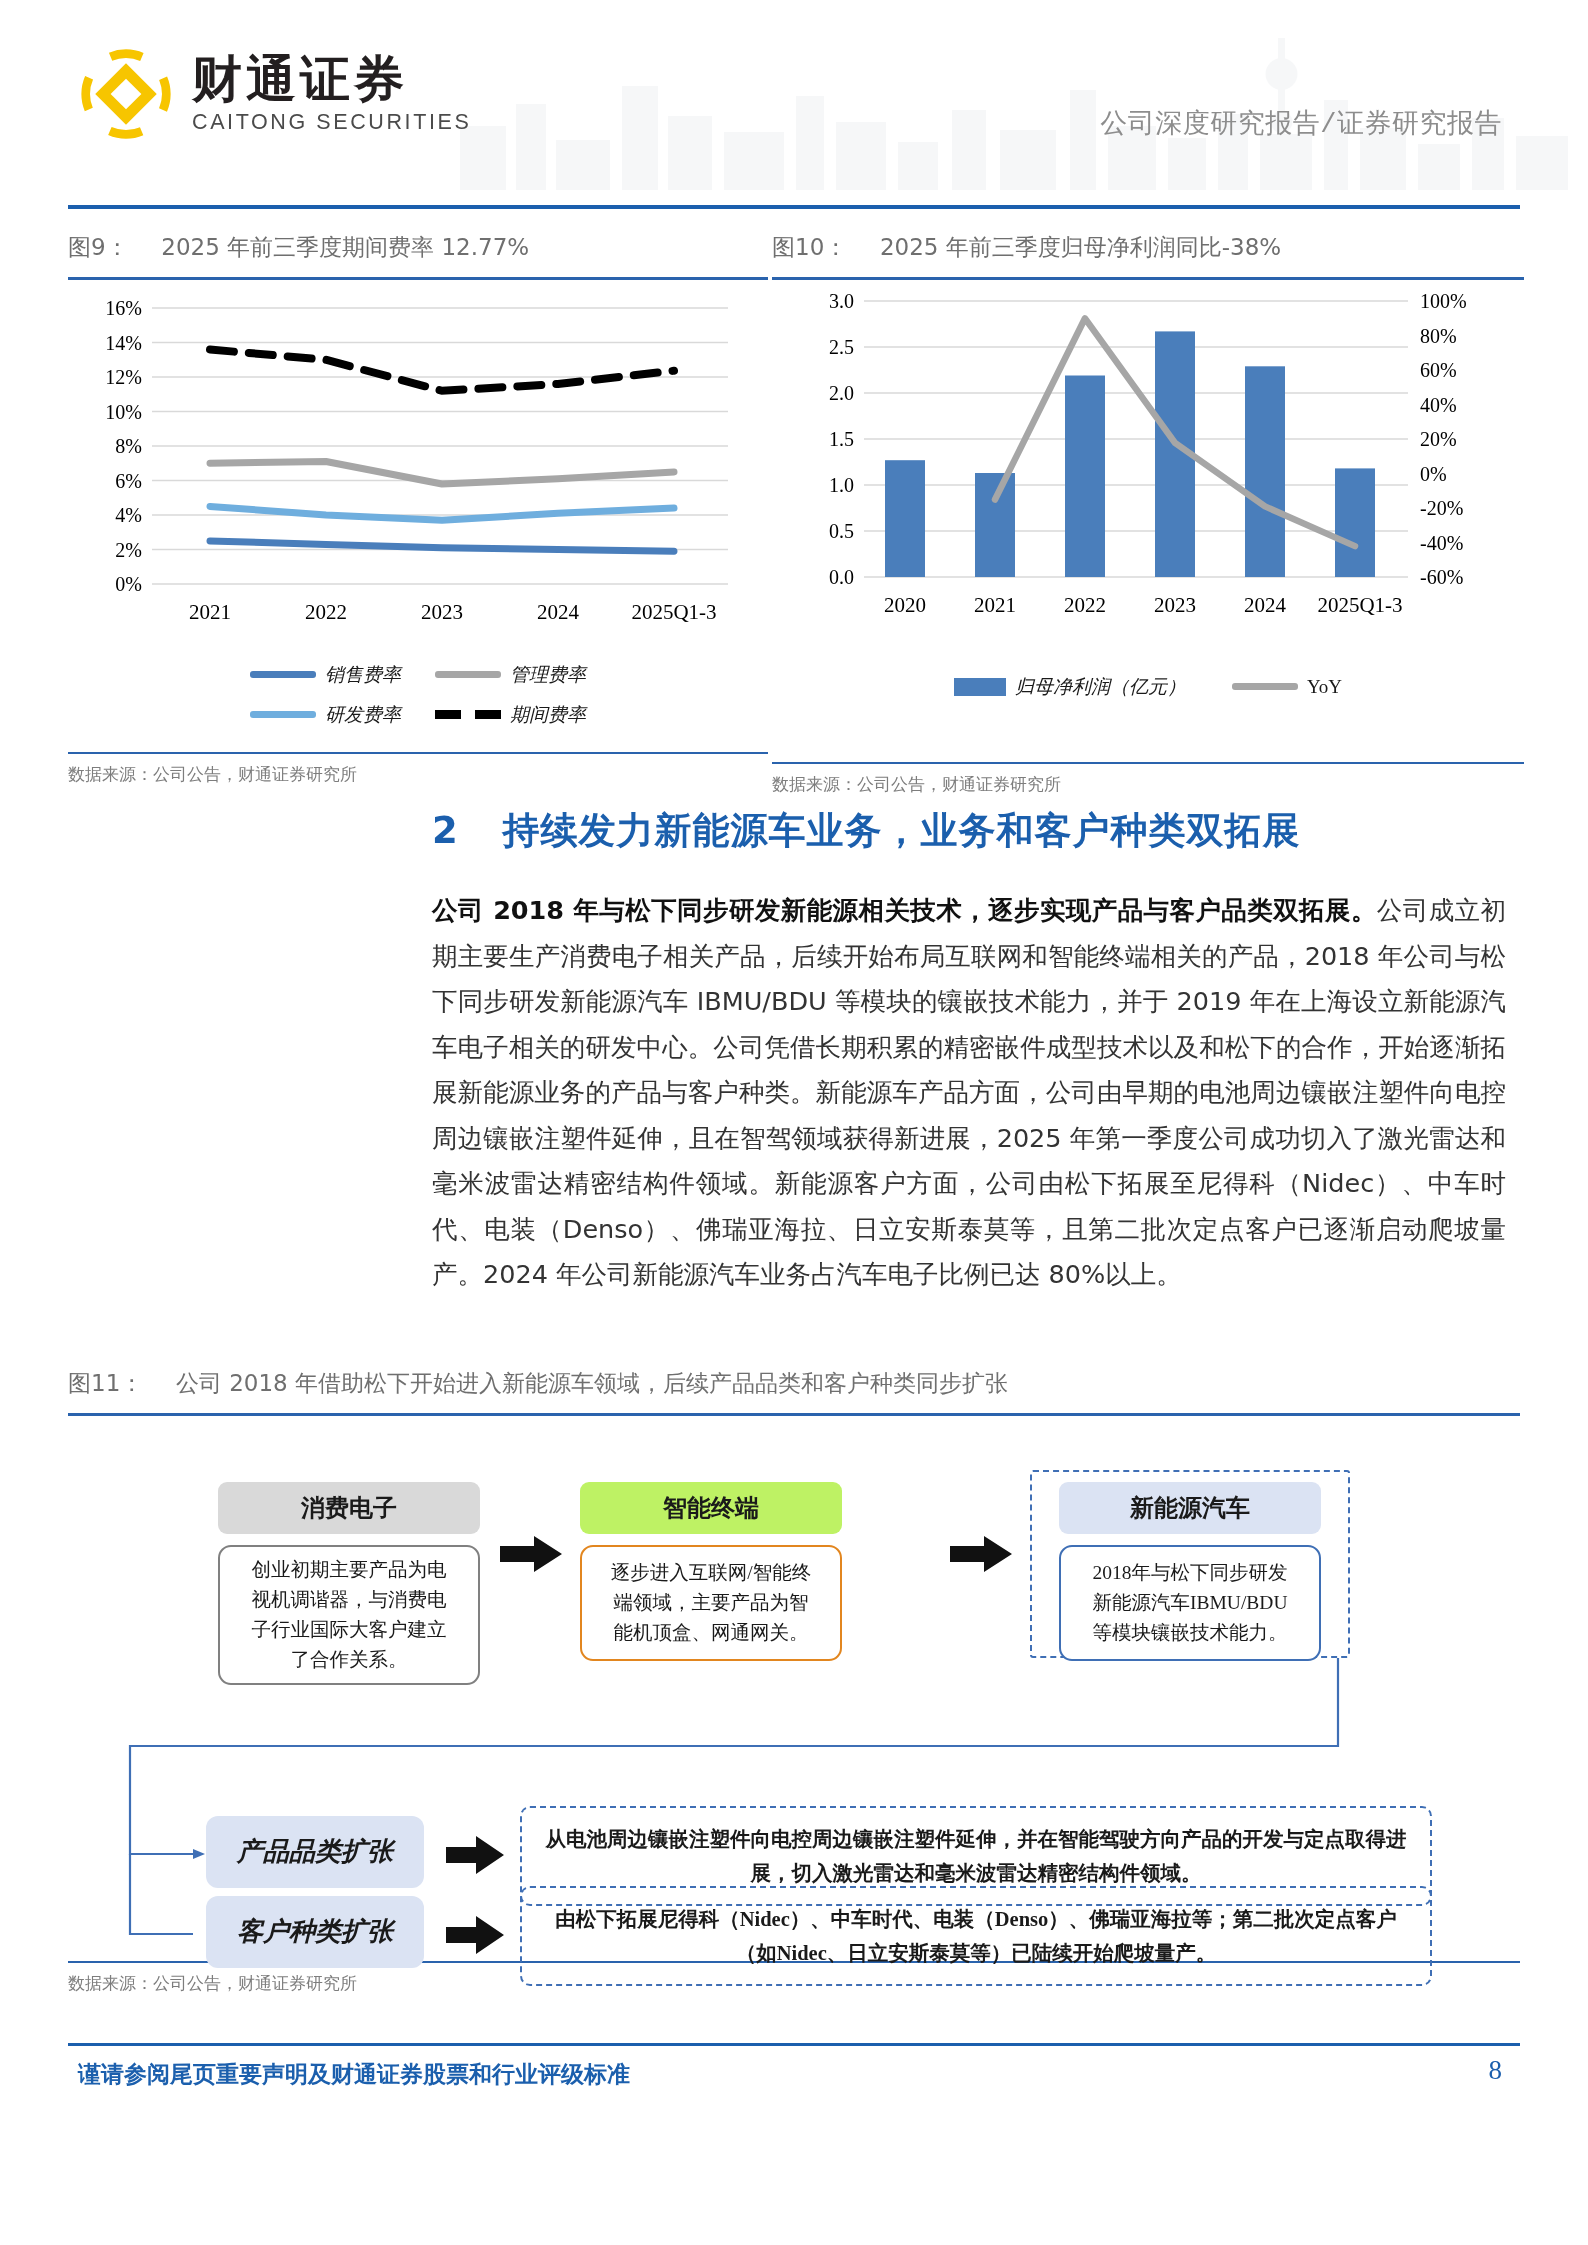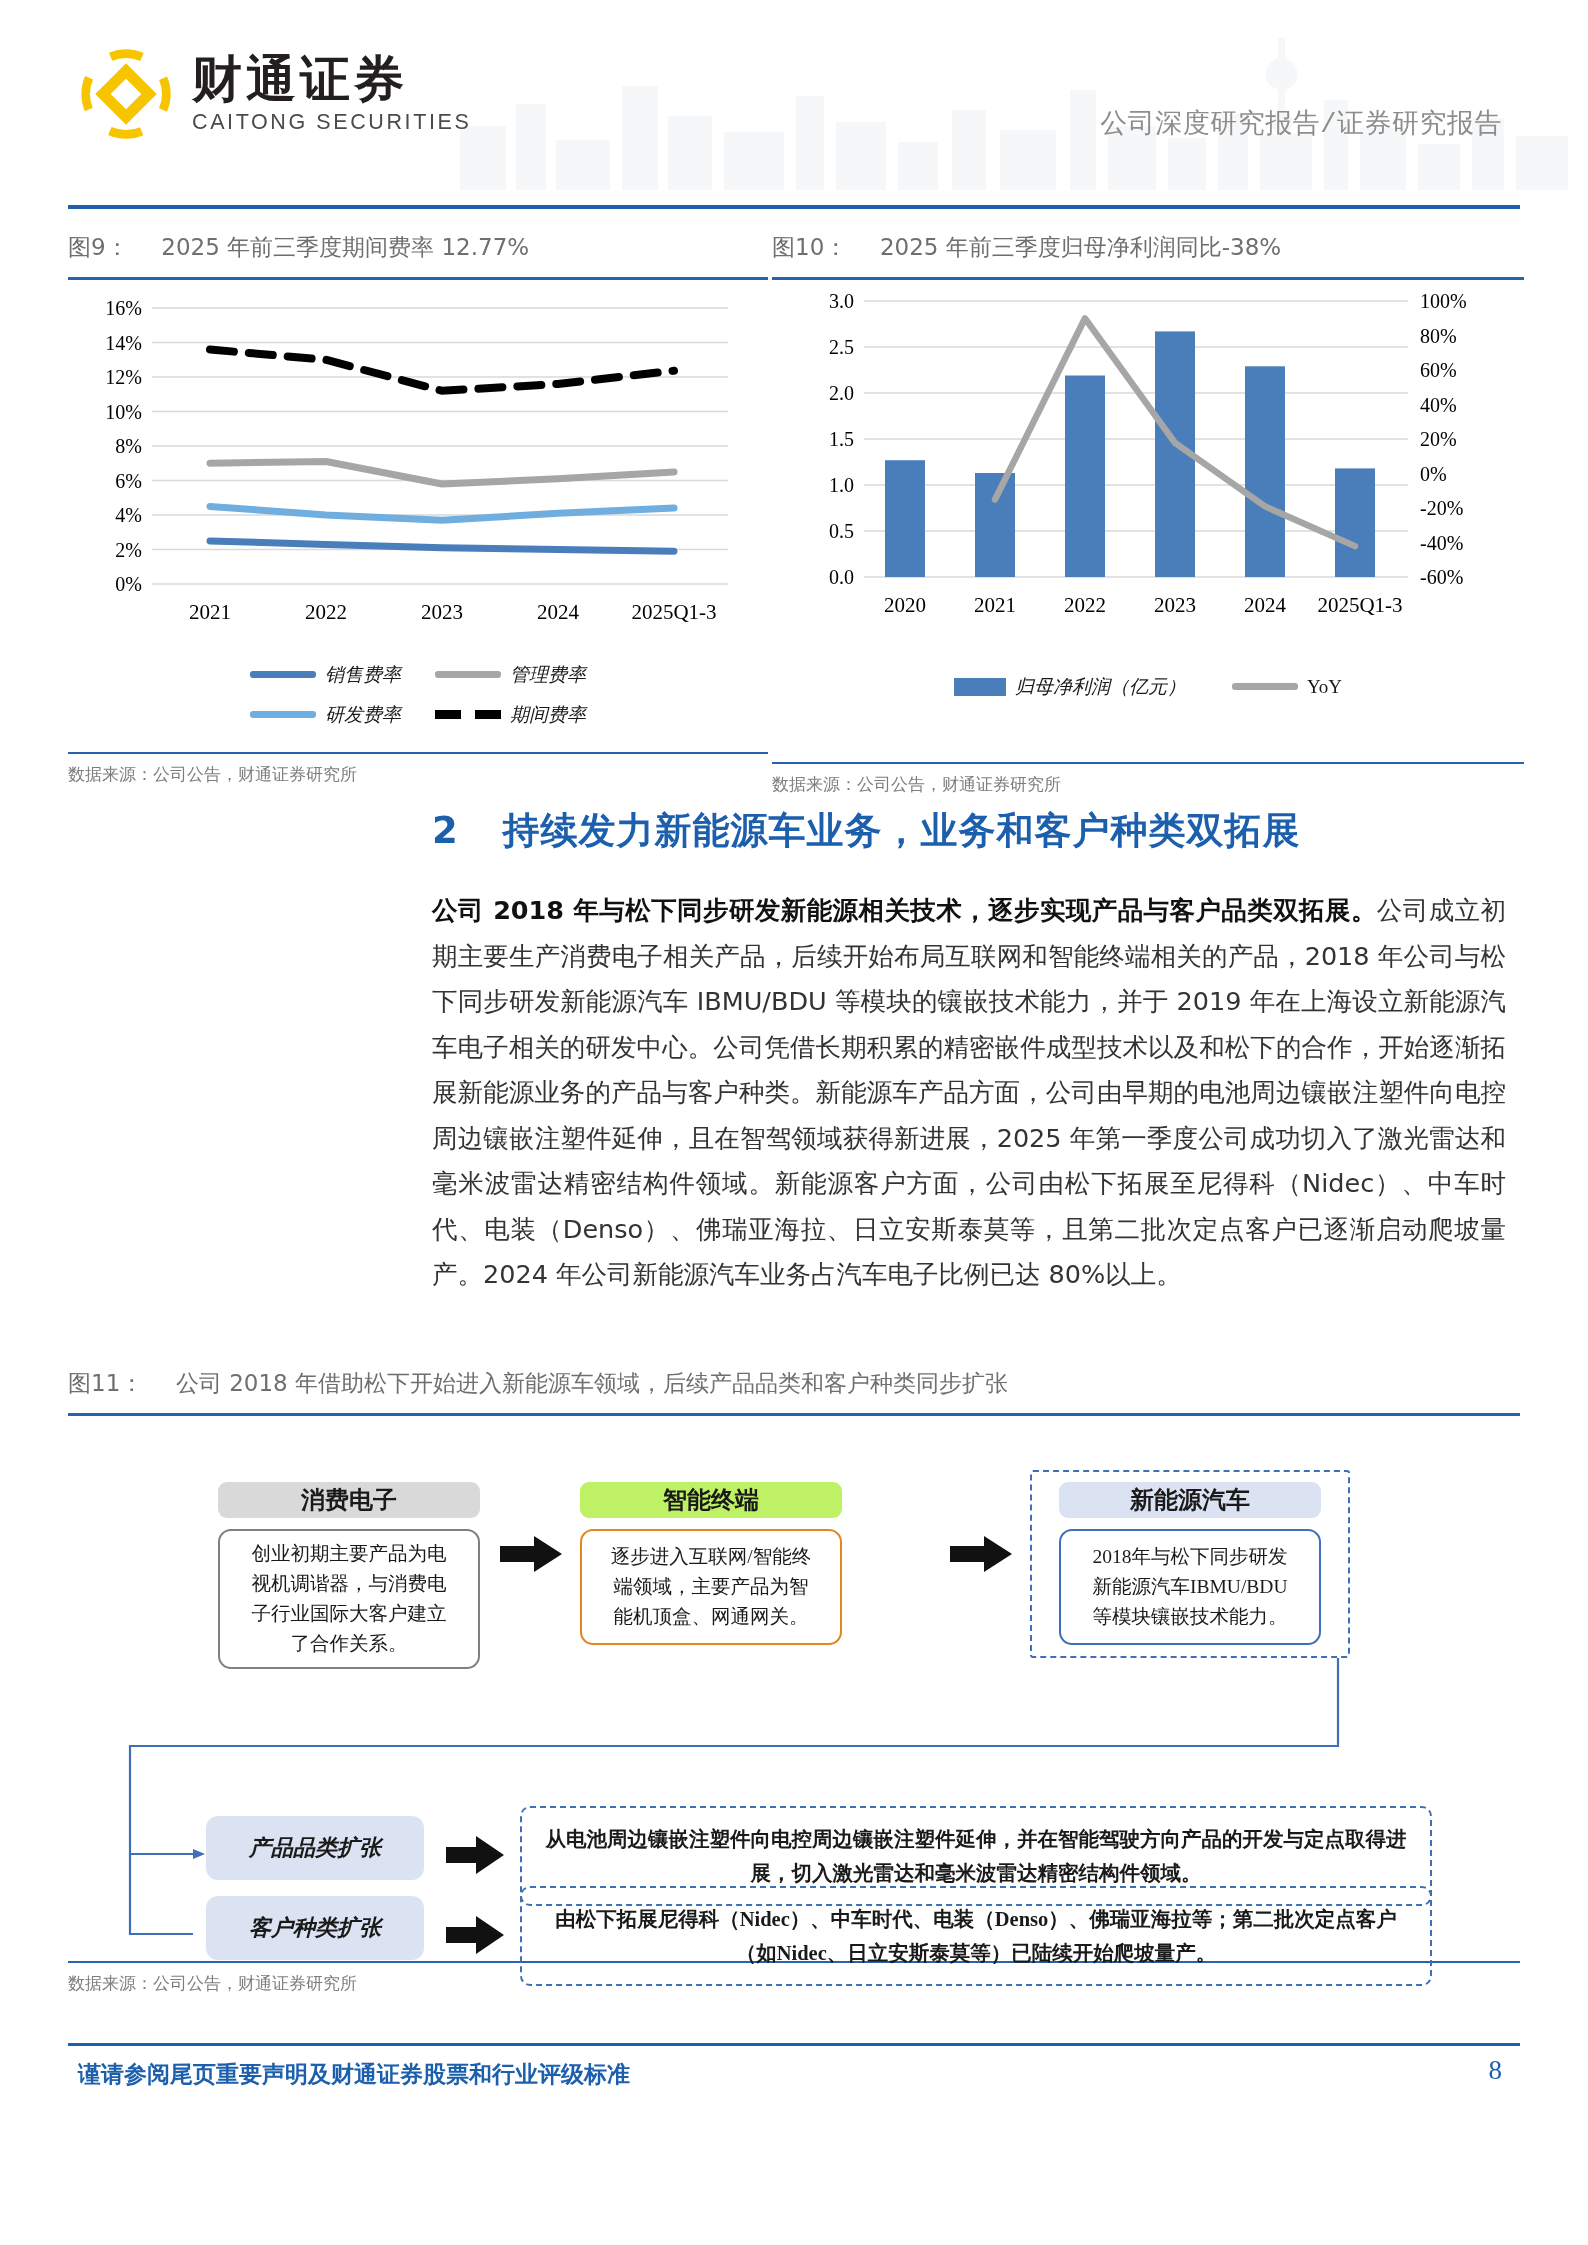--- a/index.html
+++ b/index.html
@@ -51,32 +51,32 @@
   .body-text { position:absolute; left:432px; top:888px; width:1074px;
                font-family:"DejaVu Sans","Liberation Sans",sans-serif; font-size:25.5px; color:#333; line-height:45.5px;
                text-align:justify; }
   .body-text b { font-weight:bold; color:#111; }
 
   
   #fig11 { position:absolute; left:68px; top:1368px; width:1452px; }
   .diagram { position:relative; width:1452px; height:545px; }
 
   .stage { position:absolute; width:262px; }
-  .stage-head { height:36px; border-radius:9px; display:flex; align-items:center; justify-content:center;
+  .stage-head { height:52px; border-radius:9px; display:flex; align-items:center; justify-content:center;
                 font-family:"Liberation Serif","DejaVu Serif",serif; font-size:24px; font-weight:bold; color:#1a1a1a; }
   .stage-body { margin-top:11px; border-radius:13px; min-height:116px; display:flex; align-items:center; justify-content:center;
                 padding:8px 22px; font-family:"Liberation Serif","DejaVu Serif",serif; font-size:19.5px; line-height:30px;
                 color:#1a1a1a; text-align:center; background:#fff; }
   .dashbox { position:absolute; border:2.5px dashed #3f6fb5; border-radius:3px; }
 
   .arrow { position:absolute; width:62px; height:40px; }
 
-  .tag-box { position:absolute; width:218px; height:64px; background:#dbe3f3; border-radius:12px;
+  .tag-box { position:absolute; width:218px; height:72px; background:#dbe3f3; border-radius:12px;
              display:flex; align-items:center; justify-content:center;
-             font-family:Liberation Serif, serif; font-size:22px; font-weight:bold; color:#1a1a1a; font-style:italic;}
+             font-family:Liberation Serif, serif; font-size:26px; font-weight:bold; color:#1a1a1a; font-style:italic;}
   .desc-box { position:absolute; border:2.5px dashed #3f6fb5; border-radius:10px; padding:14px 18px;
               font-family:Liberation Serif, serif; font-size:20.5px; line-height:34px; color:#1a1a1a;
               text-align:center; font-weight:bold; }
 
   
   .footer-rule { position:absolute; left:68px; top:2043px; width:1452px; height:3px; background:#1b5fad; }
   .footer-left { position:absolute; left:78px; top:2059px; font-family:"DejaVu Sans","Liberation Sans",sans-serif;
                  font-size:23px; font-weight:bold; color:#1b5fad; }
   .footer-page { position:absolute; right:86px; top:2055px; font-family:"Liberation Serif","DejaVu Serif",serif;
                  font-size:27px; color:#1b5fad; }

